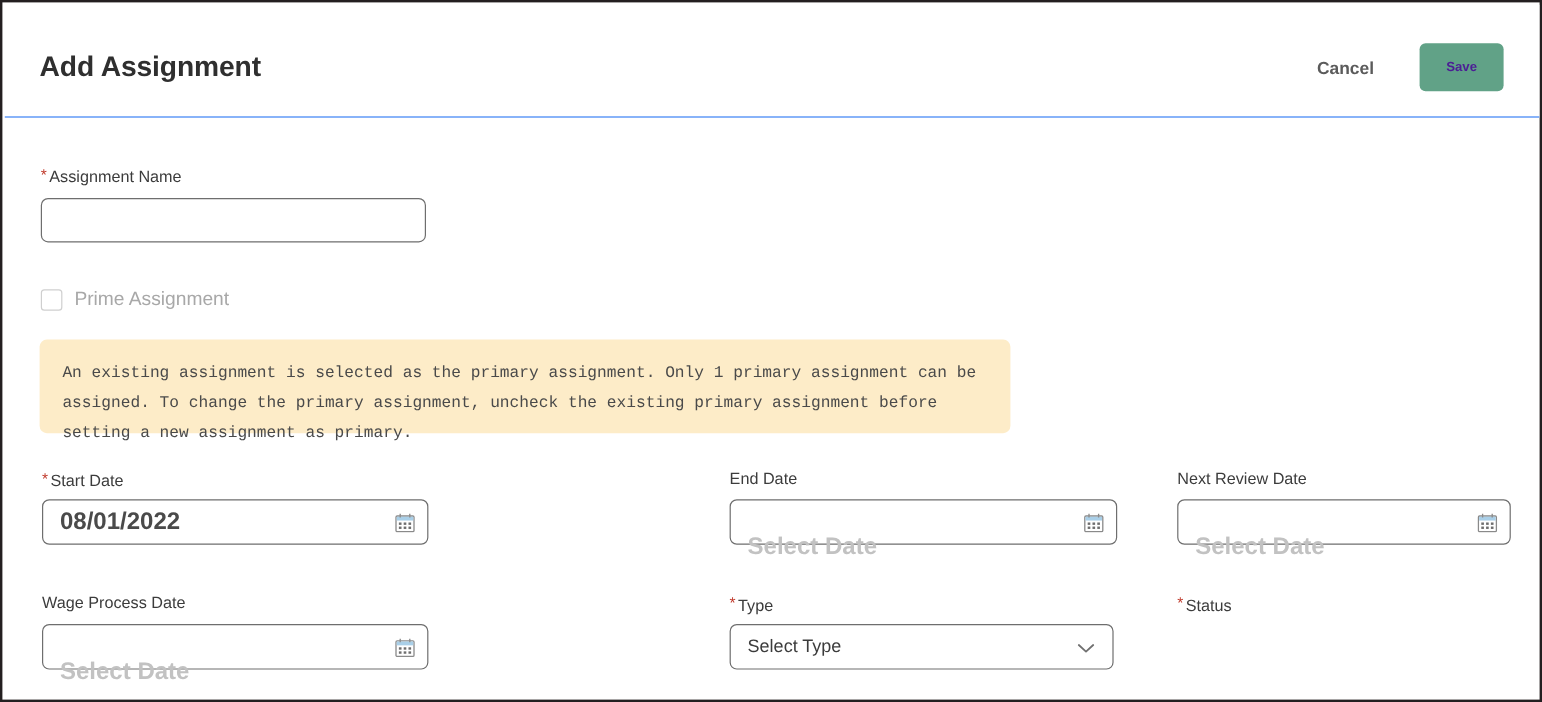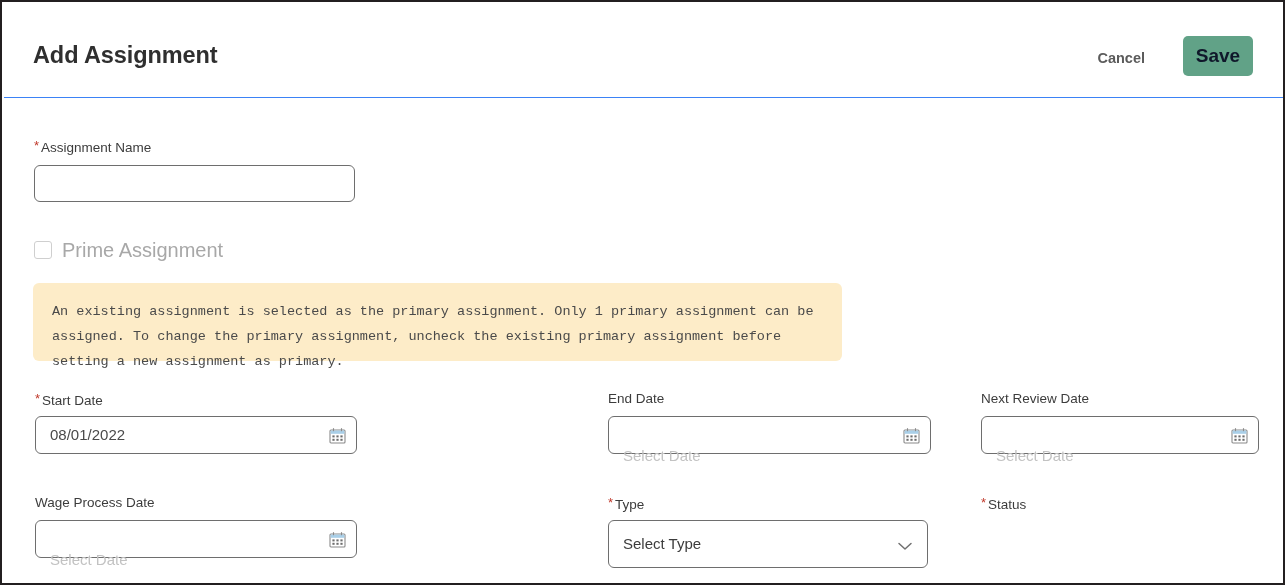--- a/index.html
+++ b/index.html
@@ -59,22 +59,22 @@
     line-height: 20px;
     font-weight: bold;
   }
   .save-button {
     position: absolute;
     right: 30px;
     top: 32px;
     width: 70px;
     height: 40px;
     background: #61a287;
-    color: #0f172a;
-    font-size: 19px;
+    color: #4c1d95;
+    font-size: 11px;
     font-weight: bold;
     border: none;
     border-radius: 5px;
     cursor: pointer;
     font-family: inherit;
   }
 
   
   .form-body {
     position: absolute;
@@ -131,21 +131,21 @@
   }
   .checkbox-box {
     width: 18px;
     height: 18px;
     border: 1.6px solid #cfcfcf;
     border-radius: 3px;
     background: #ffffff;
     flex: none;
   }
   .checkbox-label {
-    font-size: 20px;
+    font-size: 16px;
     color: #a8a8a8;
     line-height: 18px;
     white-space: nowrap;
   }
 
   
   .warning-banner {
     position: absolute;
     left: 29px;
     top: 185px;
@@ -175,36 +175,37 @@
     height: 38px;
     background: #ffffff;
     border: 1.6px solid #6e6e6e;
     border-radius: 6px;
     display: flex;
     align-items: center;
     padding: 0 10px 0 14px;
   }
   .date-value {
     flex: 1;
-    font-size: 15px;
+    font-size: 20px;
     color: #4a4a4a;
     line-height: 20px;
     white-space: nowrap;
     overflow: hidden;
+    font-weight: bold;
   }
   .date-value.placeholder { color: #c2c2c2; margin-top: 42px; }
 
   #field-start-date   { left: 31px;  top: 318px; width: 322px; }
   #field-end-date     { left: 604px; top: 318px; width: 323px; }
   #field-next-review  { left: 977px; top: 318px; width: 278px; }
   #field-wage-process { left: 31px;  top: 422px; width: 322px; }
 
   .select-field {
     position: absolute;
-    height: 48px;
+    height: 38px;
     background: #ffffff;
     border: 1.6px solid #6e6e6e;
     border-radius: 6px;
     display: flex;
     align-items: center;
     padding: 0 12px 0 14px;
     cursor: pointer;
   }
   .select-value {
     flex: 1;

